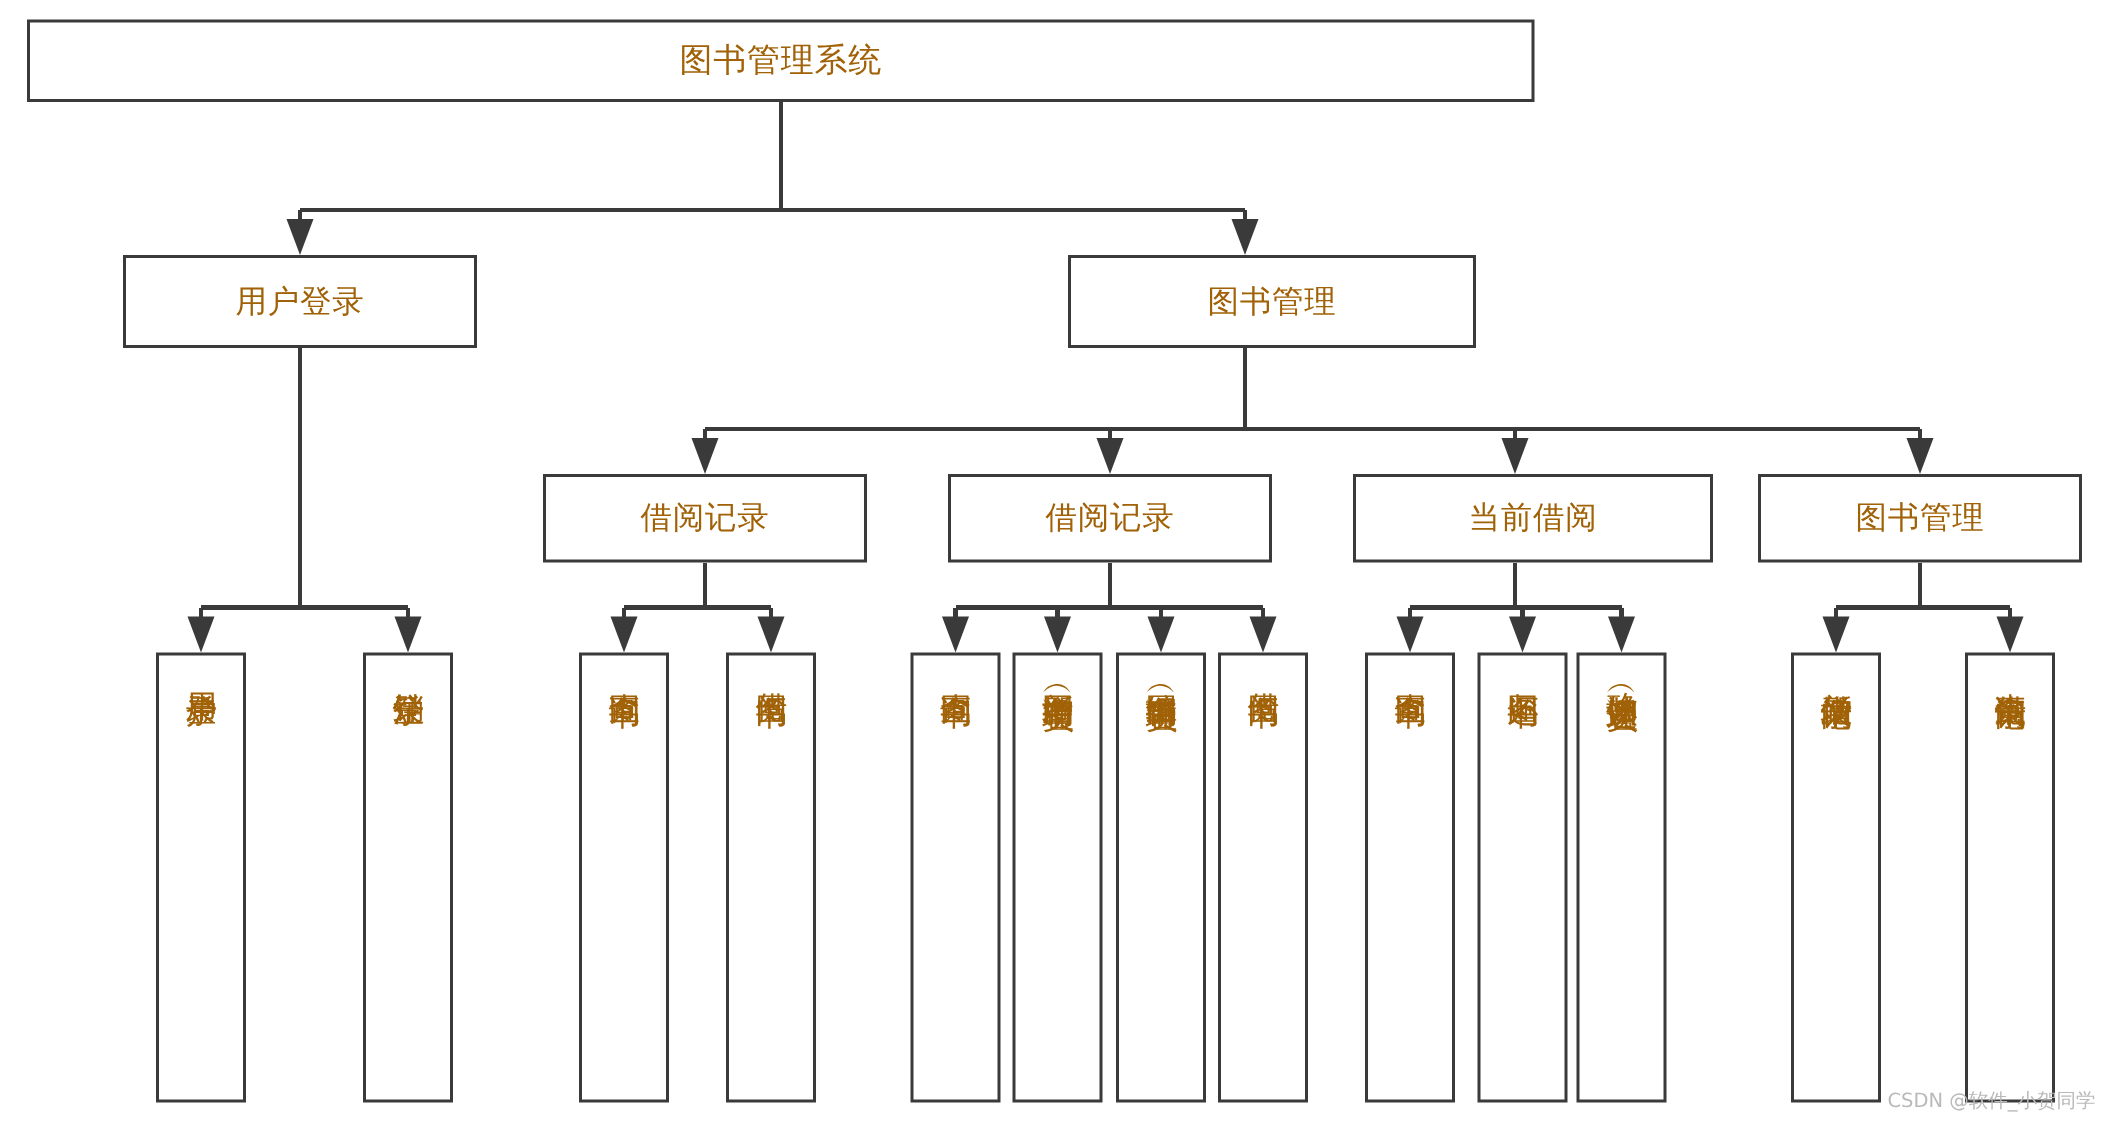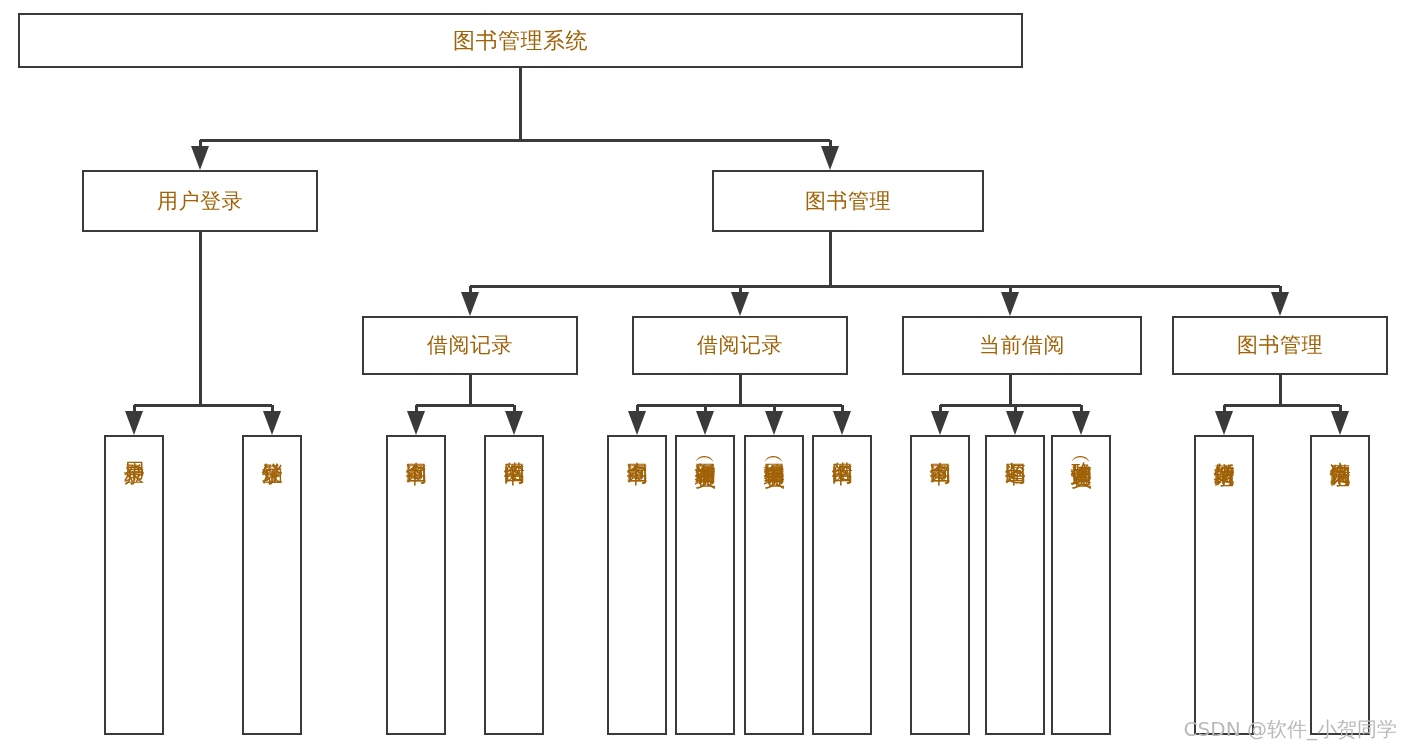--- a/index.html
+++ b/index.html
@@ -58,21 +58,21 @@
     letter-spacing: 1px;
     white-space: nowrap;
   }
   .node.root .node-label {
     font-size: 22px;
   }
   #watermark {
     position: absolute;
     right: 8px;
     bottom: 4px;
-    font-size: 20px;
+    font-size: 13px;
     color: #b9b9b9;
     z-index: 5;
     white-space: nowrap;
     font-family: "DejaVu Sans", "Liberation Sans", sans-serif;
   }
 </style>
 </head>
 <body>
 
 <div id="diagram-root">

